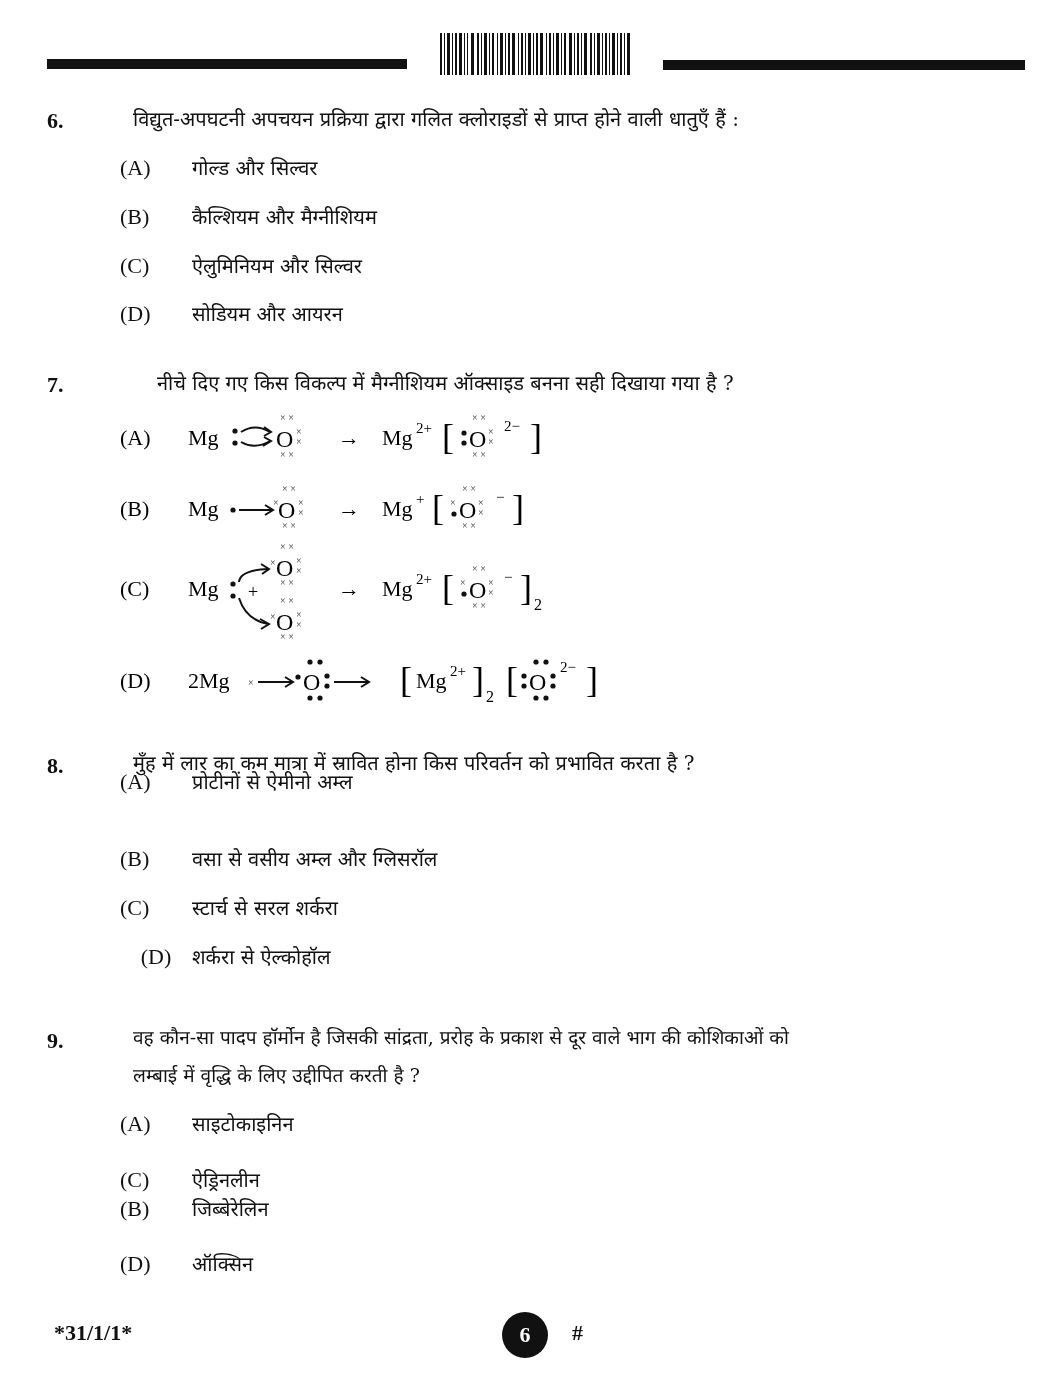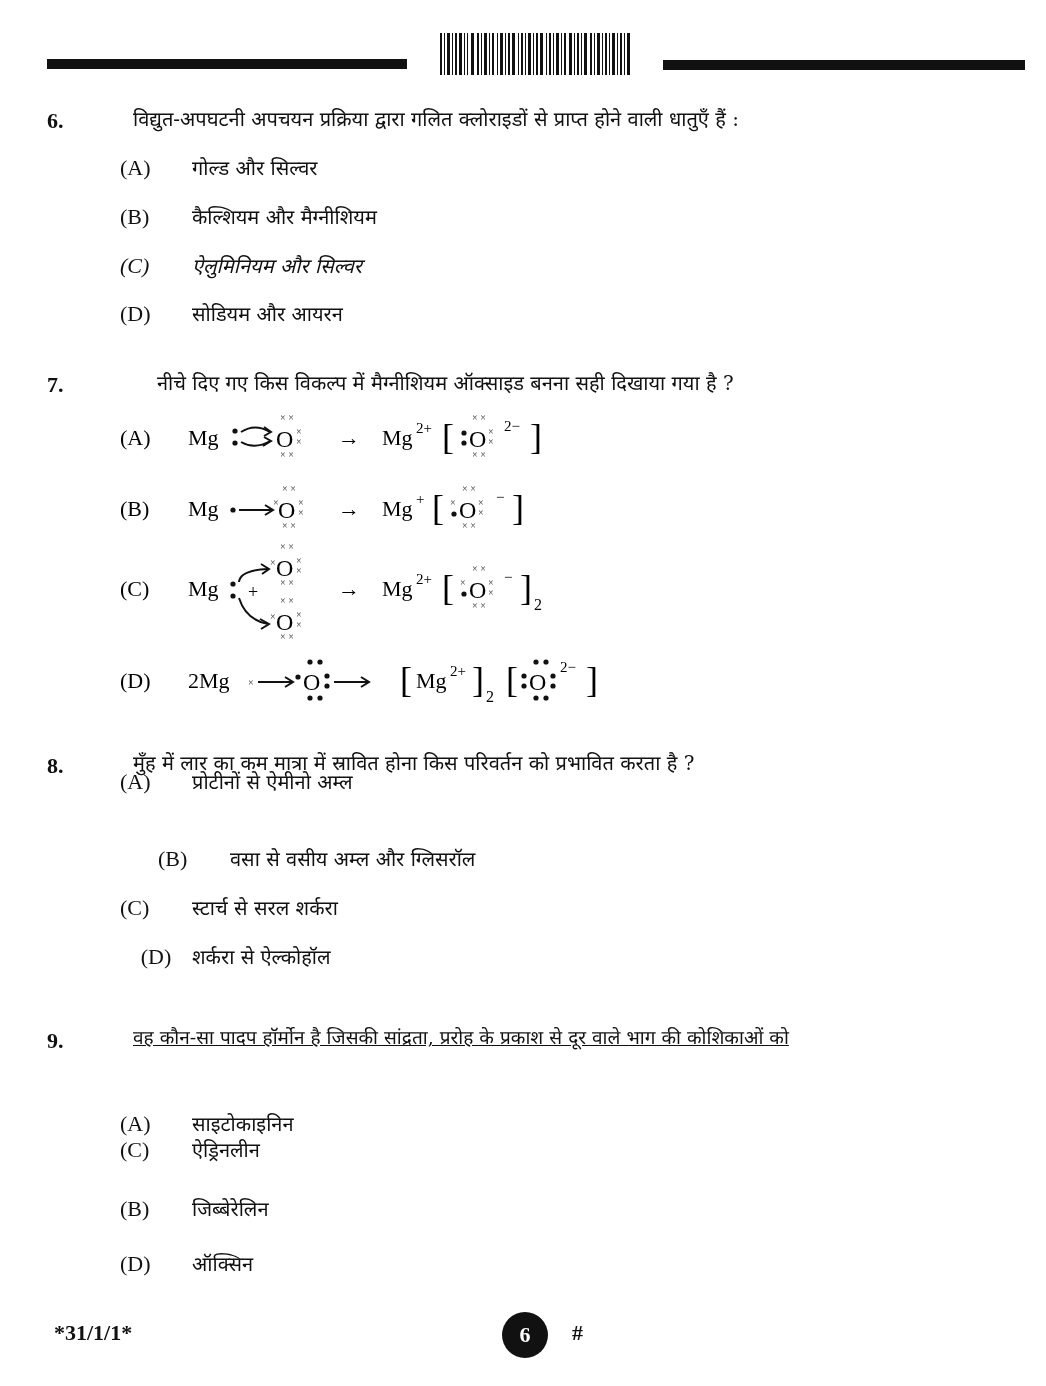--- a/index.html
+++ b/index.html
@@ -85,21 +85,21 @@
 </svg>
 
 <div class="qnum" style="top:108px;">6.</div>
 <div class="qtext" style="top:100px;">विद्युत-अपघटनी अपचयन प्रक्रिया द्वारा गलित क्लोराइडों से प्राप्त होने वाली धातुएँ हैं :</div>
 <div class="opt" style="top:154px;">
   <span class="lbl">(A)</span><span>गोल्ड और सिल्वर</span>
 </div>
 <div class="opt" style="top:203px;">
   <span class="lbl">(B)</span><span>कैल्शियम और मैग्नीशियम</span>
 </div>
-<div class="opt" style="top:252px;font-style:italic;">
+<div class="opt" style="top:252px;">
   <span class="lbl">(C)</span><span>ऐलुमिनियम और सिल्वर</span>
 </div>
 <div class="opt" style="top:300px;">
   <span class="lbl">(D)</span><span>सोडियम और आयरन</span>
 </div>
 
 <div class="qnum" style="top:372px;">7.</div>
 <div class="qtext" style="top:364px;margin-left:24px;">नीचे दिए गए किस विकल्प में मैग्नीशियम ऑक्साइड बनना सही दिखाया गया है ?</div>
 
 <svg class="chem" style="top:405px;" viewBox="0 0 560 80">
@@ -229,41 +229,42 @@
     <circle cx="433" cy="40" r="2.6" fill="#111"></circle>
   <text x="440" y="26" font-size="15">2−</text>
   <text x="466" y="46" font-size="36">]</text>
 </svg>
 
 <div class="qnum" style="top:753px;">8.</div>
 <div class="qtext" style="top:744px;">मुँह में लार का कम मात्रा में स्रावित होना किस परिवर्तन को प्रभावित करता है ?</div>
 <div class="opt" style="top:768px;">
   <span class="lbl">(A)</span><span>प्रोटीनों से ऐमीनो अम्ल</span>
 </div>
-<div class="opt" style="top:845px;margin-left:38px;">
+<div class="opt" style="top:845px;">
   <span class="lbl">(B)</span><span>वसा से वसीय अम्ल और ग्लिसरॉल</span>
 </div>
 <div class="opt" style="top:894px;">
   <span class="lbl">(C)</span><span>स्टार्च से सरल शर्करा</span>
 </div>
 <div class="opt" style="top:943px;text-align:center;">
   <span class="lbl">(D)</span><span>शर्करा से ऐल्कोहॉल</span>
 </div>
 
 <div class="qnum" style="top:1028px;">9.</div>
-<div class="qtext" style="top:1018px; font-size:19px;text-decoration:underline;">
+<div class="qtext" style="top:1018px; font-size:19px;">
   <div>वह कौन-सा पादप हॉर्मोन है जिसकी सांद्रता, प्ररोह के प्रकाश से दूर वाले भाग की कोशिकाओं को</div>
+  <div>लम्बाई में वृद्धि के लिए उद्दीपित करती है ?</div>
 </div>
 <div class="opt" style="top:1110px;">
   <span class="lbl">(A)</span><span>साइटोकाइनिन</span>
 </div>
 <div class="opt" style="top:1195px;">
   <span class="lbl">(B)</span><span>जिब्बेरेलिन</span>
 </div>
-<div class="opt" style="top:1136px;">
+<div class="opt" style="top:1166px;">
   <span class="lbl">(C)</span><span>ऐड्रिनलीन</span>
 </div>
 <div class="opt" style="top:1250px;">
   <span class="lbl">(D)</span><span>ऑक्सिन</span>
 </div>
 
 <div class="footer-code">*31/1/1*</div>
 <div class="page-num">6</div>
 <div class="hash">#</div>
 

